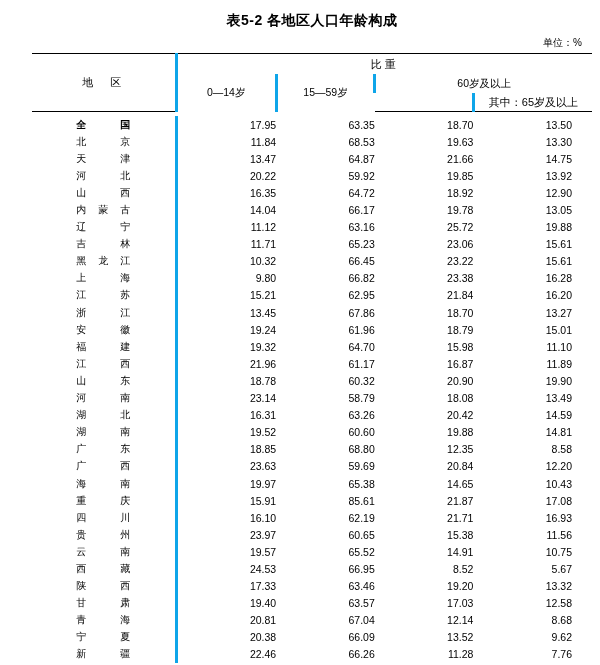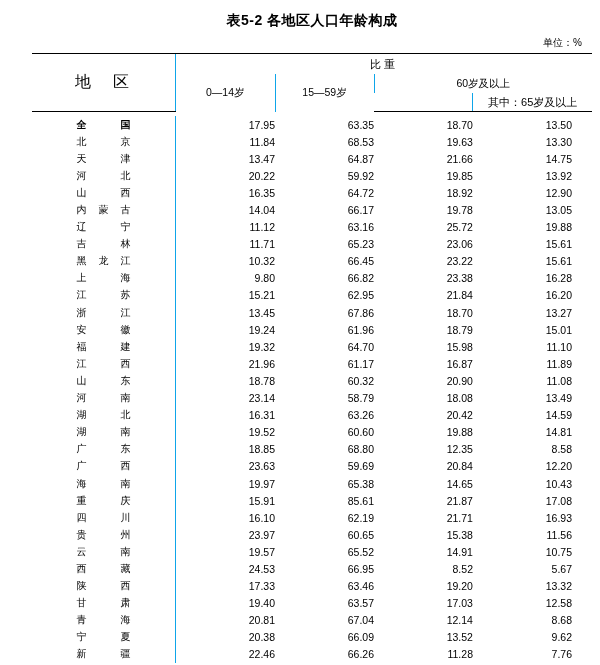--- a/index.html
+++ b/index.html
@@ -44,27 +44,27 @@
     width: 560px;
     font-size: 10.5px;
     font-family: "Liberation Sans", "DejaVu Sans", sans-serif;
   }
   table.main td, table.main th {
     padding: 0;
     font-weight: normal;
   }
   .b-top { border-top: 1px solid #000; }
   .b-bot { border-bottom: 1px solid #000; }
-  .b-left { border-left: 1px solid #0ea5e9; }
+  .b-left { border-left: 3px solid #0ea5e9; }
 
   .hdr-region {
     width: 148px;
     text-align: center;
     vertical-align: middle;
-    font-size: 16px;
+    font-size: 11px;
     letter-spacing: 3px;
   }
   .hdr-bizhong {
     text-align: center;
     font-size: 11px;
     letter-spacing: 3px;
     height: 20px;
   }
   .hdr-col {
     text-align: center;
@@ -242,21 +242,21 @@
           <td class="num  b-left">21.96</td>
           <td class="num ">61.17</td>
           <td class="num ">16.87</td>
           <td class="num last">11.89</td>
         </tr>
         <tr>
           <td class="region-cell"><span class="region-name">山　东</span></td>
           <td class="num  b-left">18.78</td>
           <td class="num ">60.32</td>
           <td class="num ">20.90</td>
-          <td class="num last">11.08</td>
+          <td class="num last">19.90</td>
         </tr>
         <tr>
           <td class="region-cell"><span class="region-name">河　南</span></td>
           <td class="num  b-left">23.14</td>
           <td class="num ">58.79</td>
           <td class="num ">18.08</td>
           <td class="num last">13.49</td>
         </tr>
         <tr>
           <td class="region-cell"><span class="region-name">湖　北</span></td>

